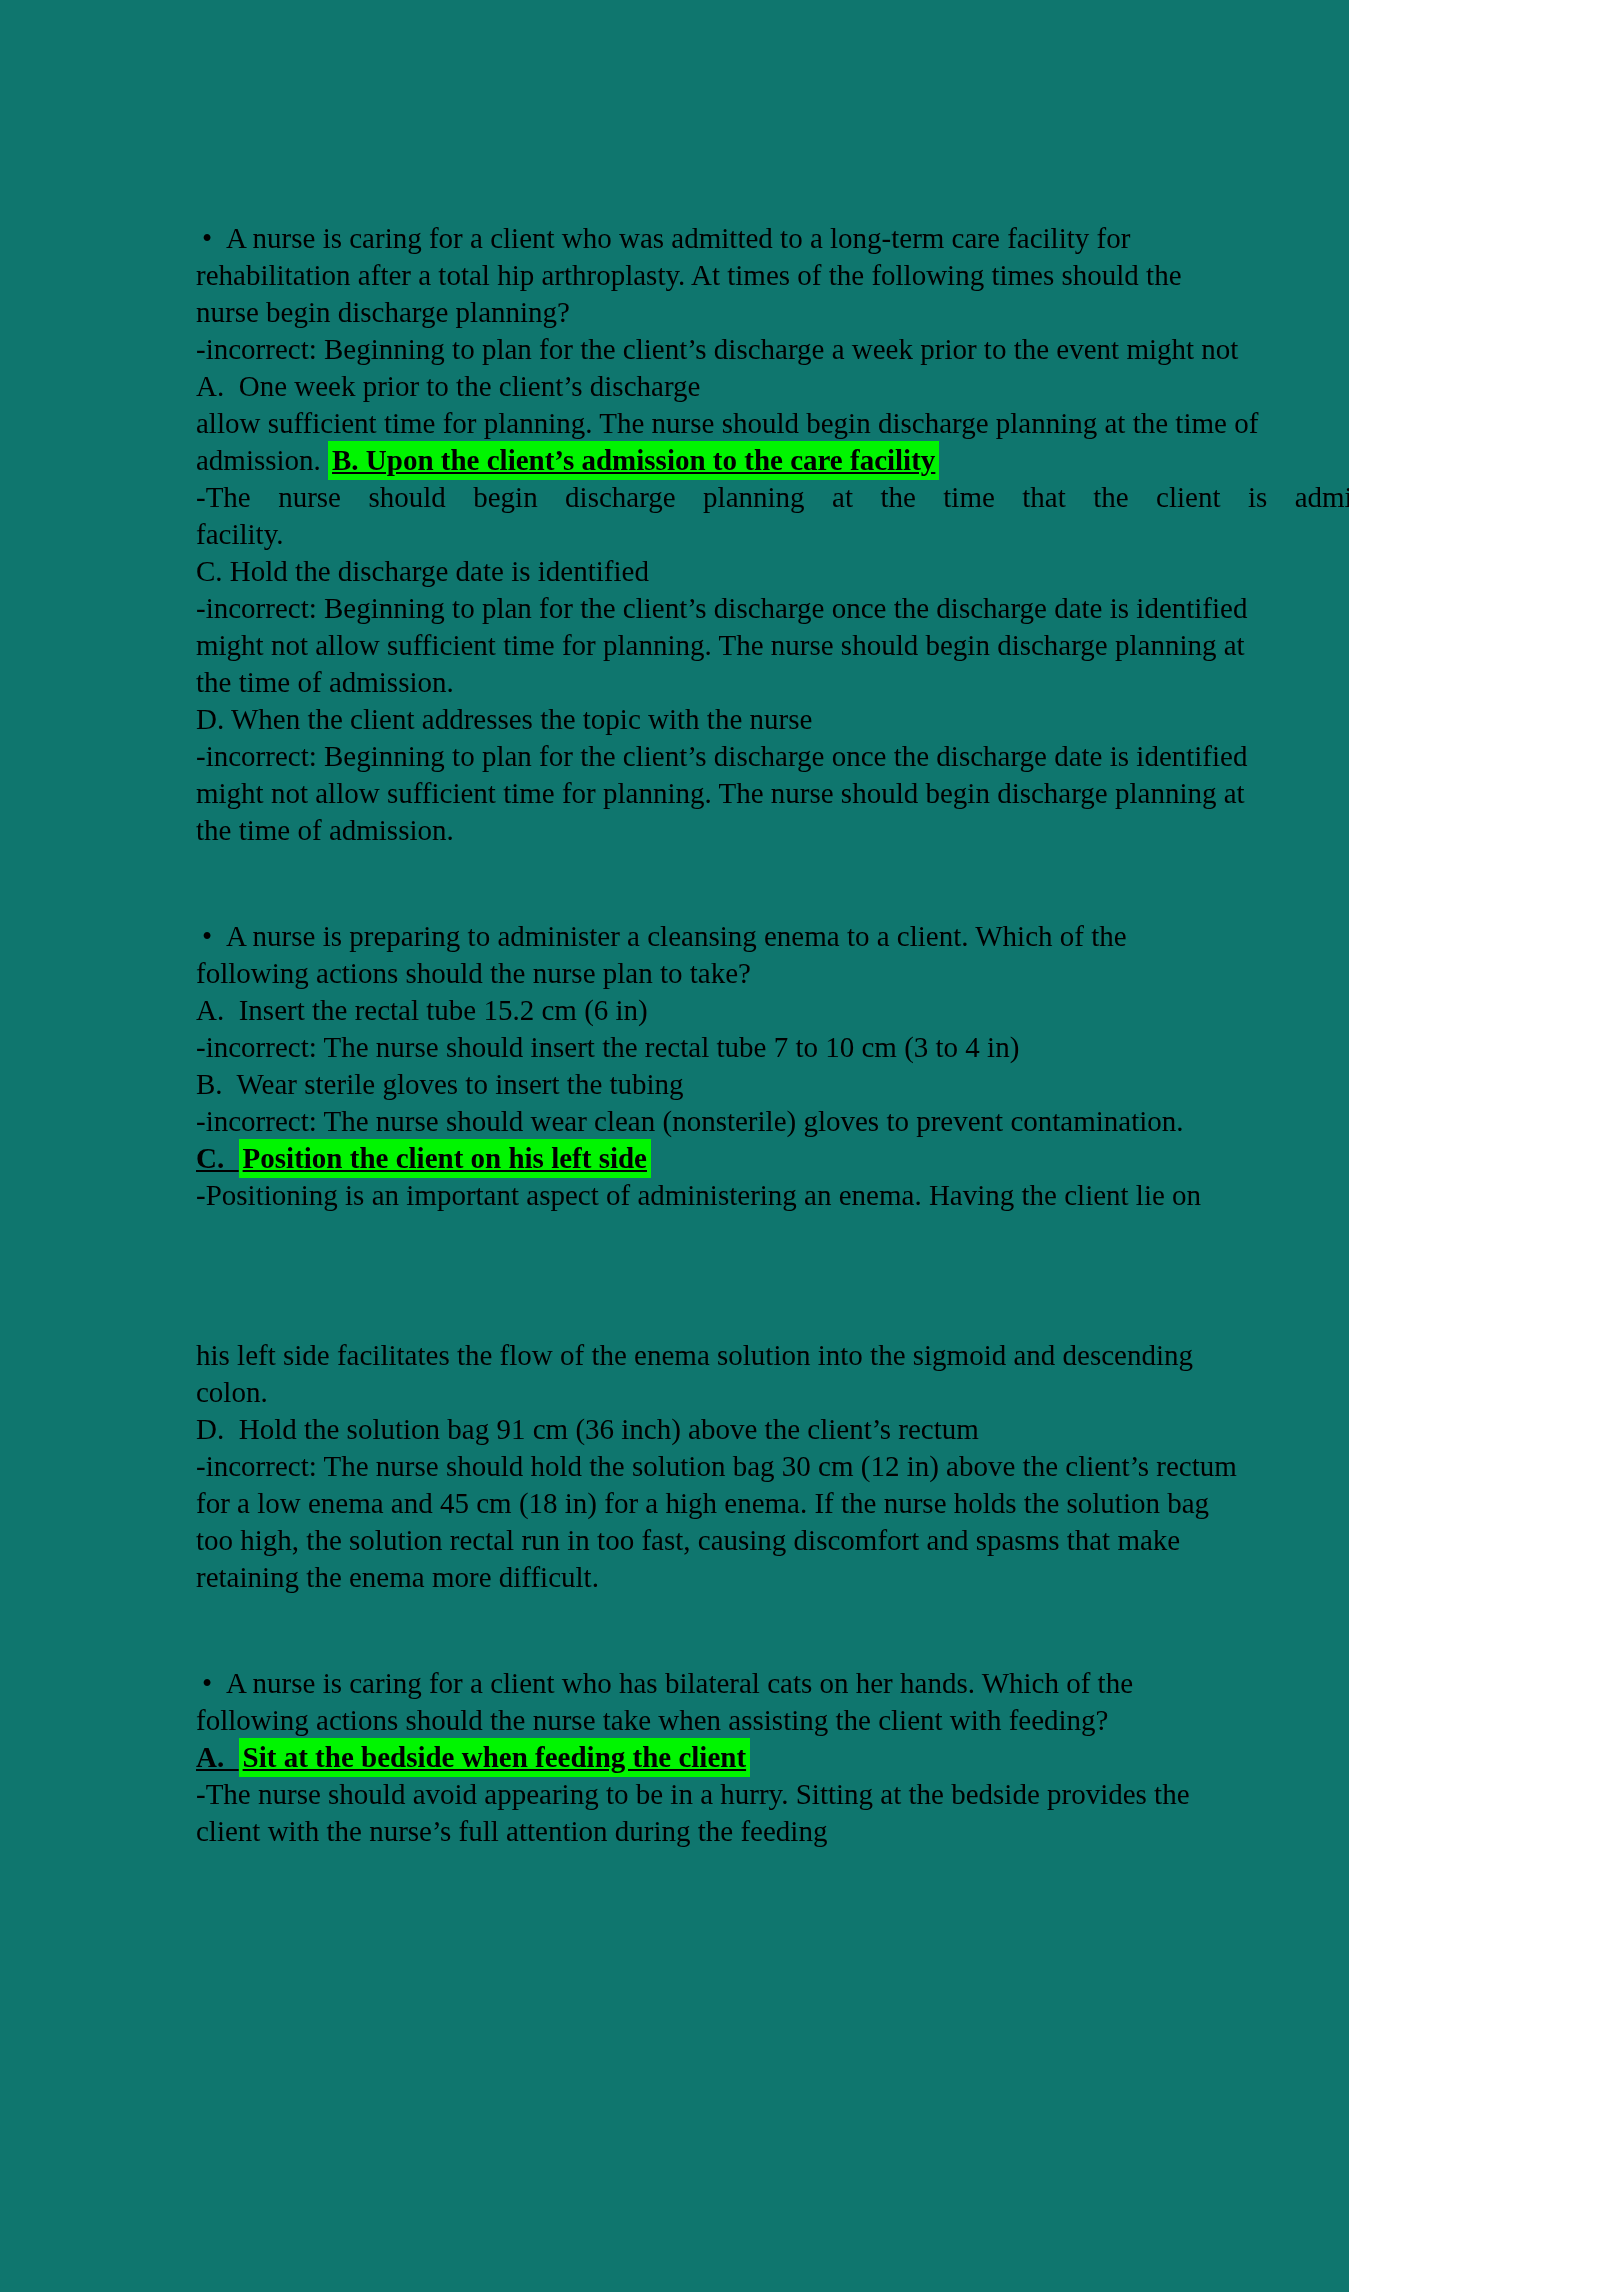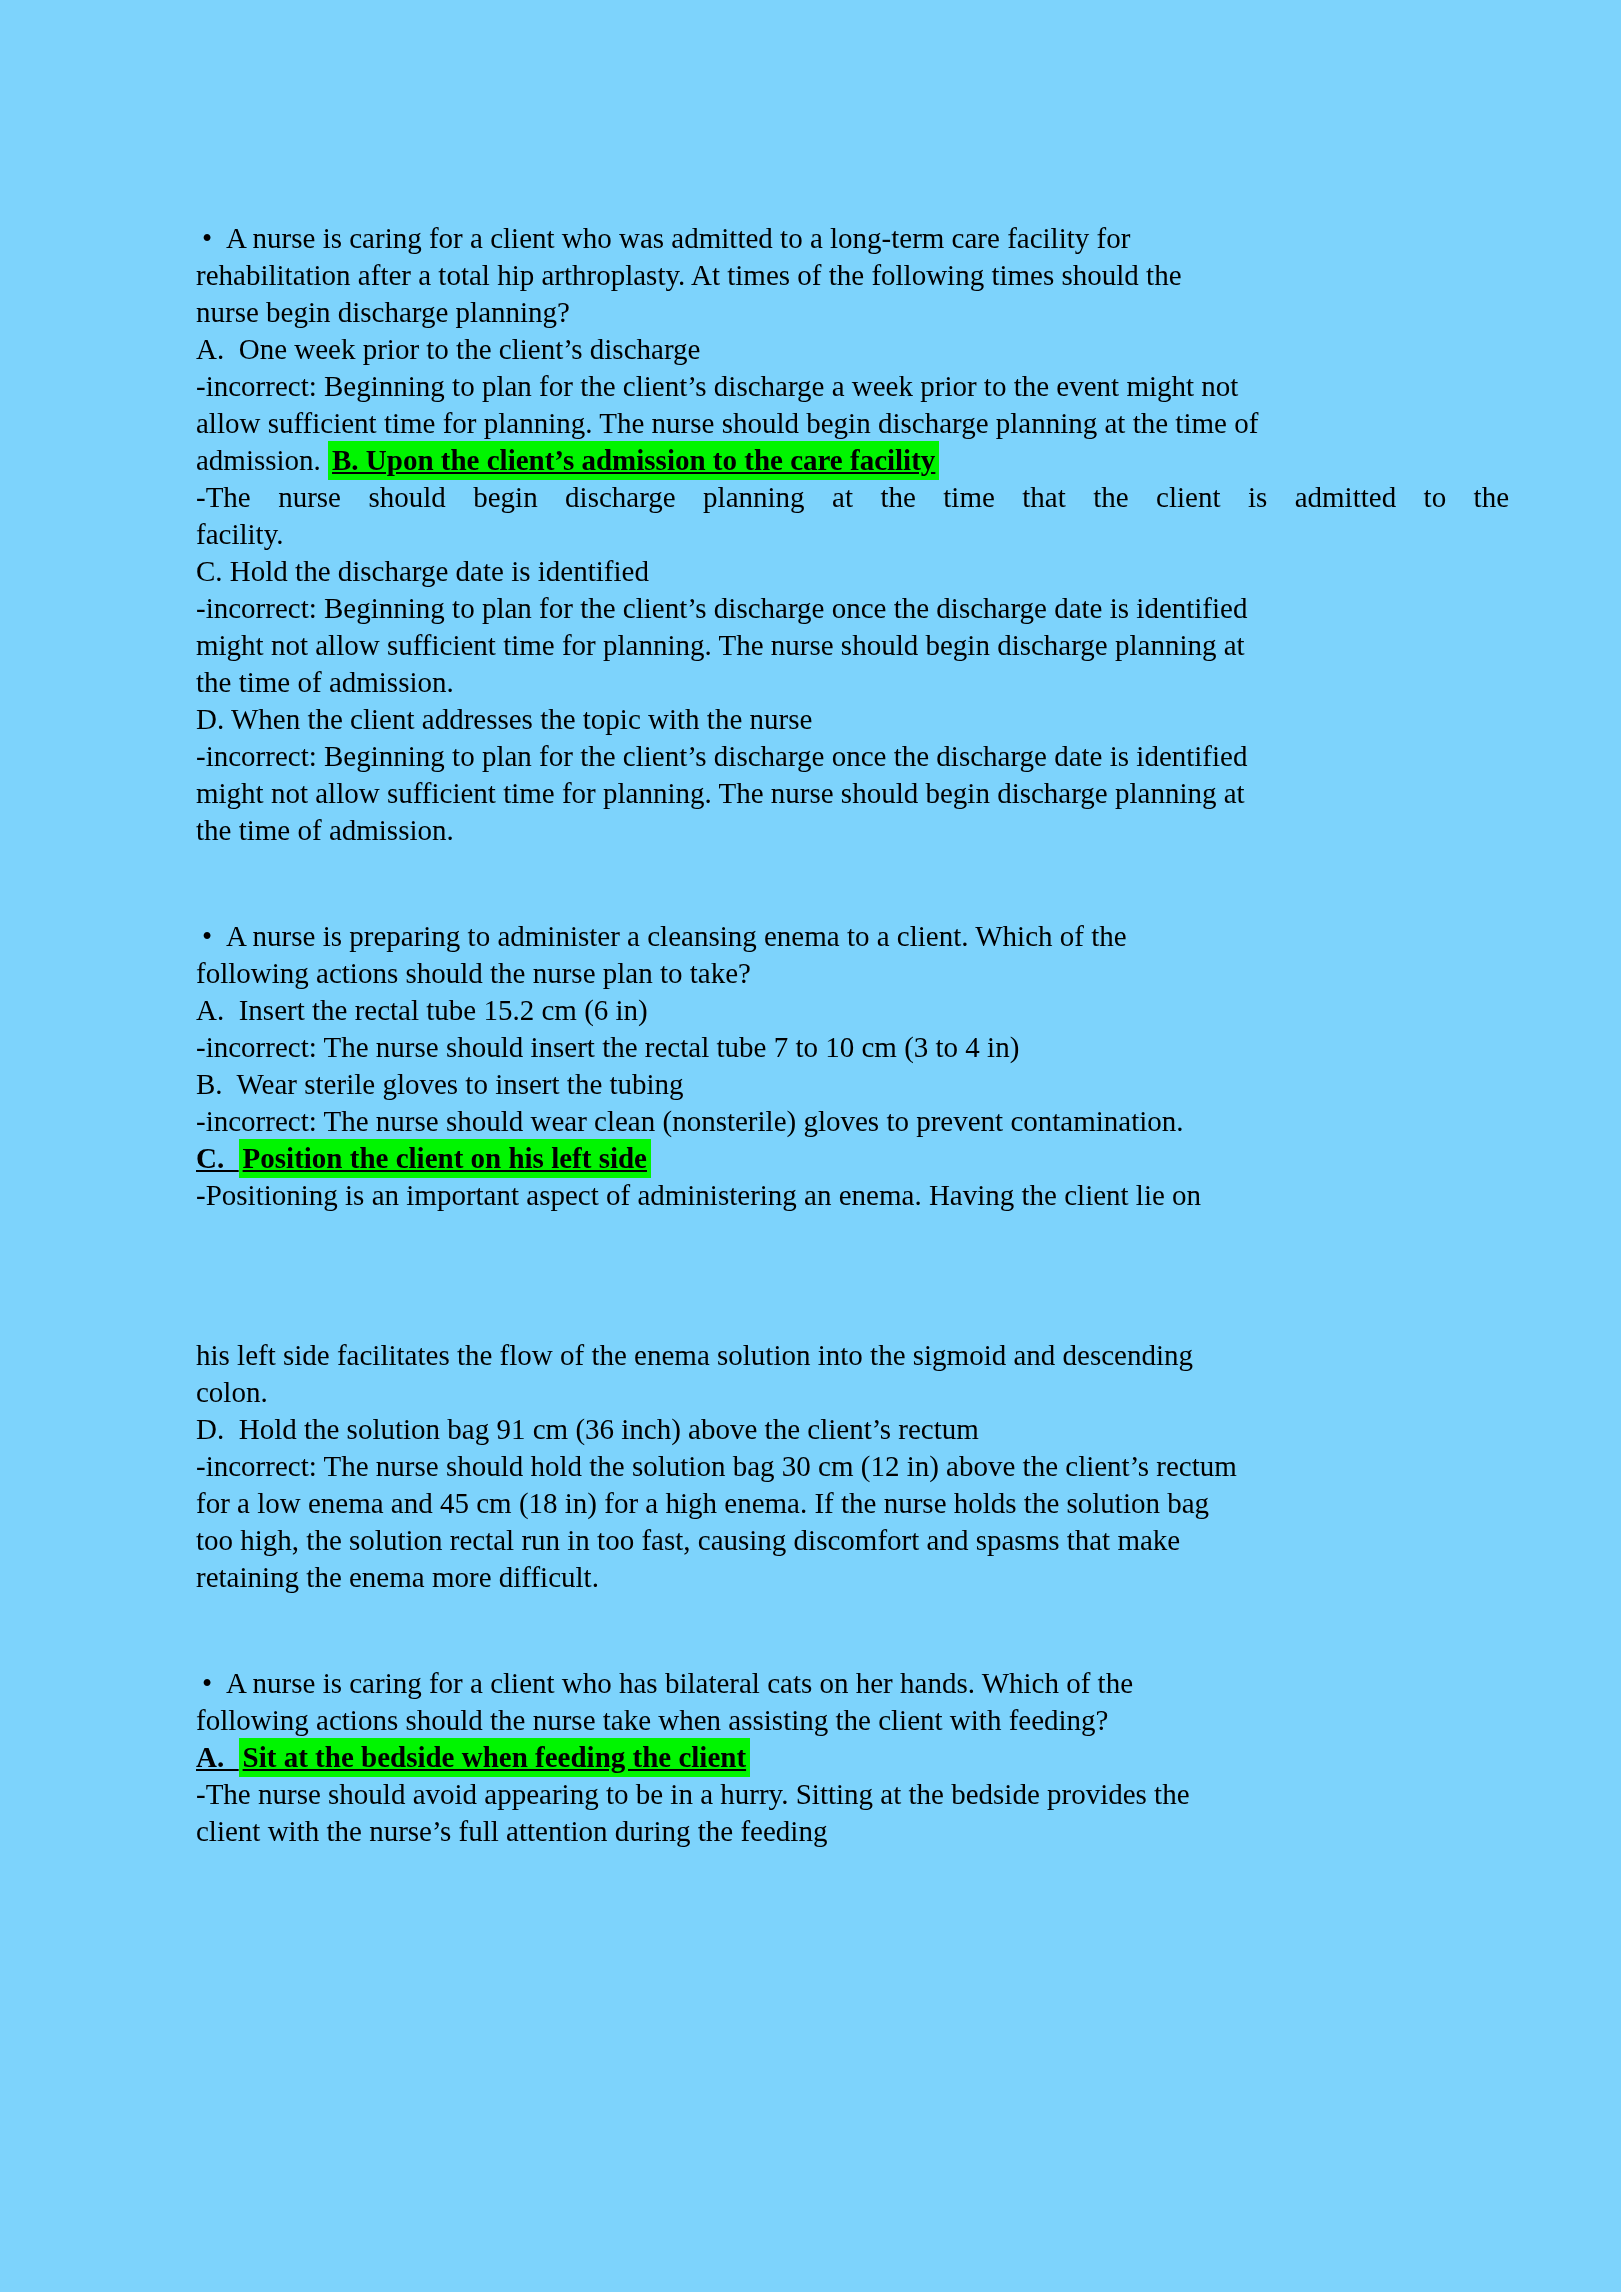--- a/index.html
+++ b/index.html
@@ -2,23 +2,23 @@
 <html><head>
 <meta charset="utf-8">
 <style>
   html, body {
     margin: 0;
     padding: 0;
     background: #ffffff;
   }
   .page {
     position: relative;
-    width: 1621px;
+    width: 1349px;
     height: 2293px;
-    background: #7dd3fc;
+    background: #0f766e;
     overflow: hidden;
   }
   .doc-body {
     position: absolute;
     left: 196px;
     top: 220px;
     width: 1313px;
     font-family: "Liberation Serif", "DejaVu Serif", serif;
     font-size: 29px;
     line-height: 37px;
@@ -49,22 +49,22 @@
 </style>
 </head>
 <body>
 
 <div class="page">
   <div class="doc-body">
       <div class="question">
         <div class="line"><span class="bullet">•</span><span>A nurse is caring for a client who was admitted to a long-term care facility for</span></div>
         <div class="line"><span>rehabilitation after a total hip arthroplasty. At times of the following times should the</span></div>
         <div class="line"><span>nurse begin discharge planning?</span></div>
+        <div class="line"><span>-incorrect: Beginning to plan for the client’s discharge a week prior to the event might not</span></div>
         <div class="line"><span>A.  One week prior to the client’s discharge</span></div>
-        <div class="line"><span>-incorrect: Beginning to plan for the client’s discharge a week prior to the event might not</span></div>
         <div class="line"><span>allow sufficient time for planning. The nurse should begin discharge planning at the time of</span></div>
         <div class="line"><span>admission. </span><span class="bold highlight">B. Upon the client’s admission to the care facility</span></div>
         <div class="line justify"><span>-The nurse should begin discharge planning at the time that the client is admitted to the</span></div>
         <div class="line"><span>facility.</span></div>
         <div class="line"><span>C. Hold the discharge date is identified</span></div>
         <div class="line"><span>-incorrect: Beginning to plan for the client’s discharge once the discharge date is identified</span></div>
         <div class="line"><span>might not allow sufficient time for planning. The nurse should begin discharge planning at</span></div>
         <div class="line"><span>the time of admission.</span></div>
         <div class="line"><span>D. When the client addresses the topic with the nurse</span></div>
         <div class="line"><span>-incorrect: Beginning to plan for the client’s discharge once the discharge date is identified</span></div>

